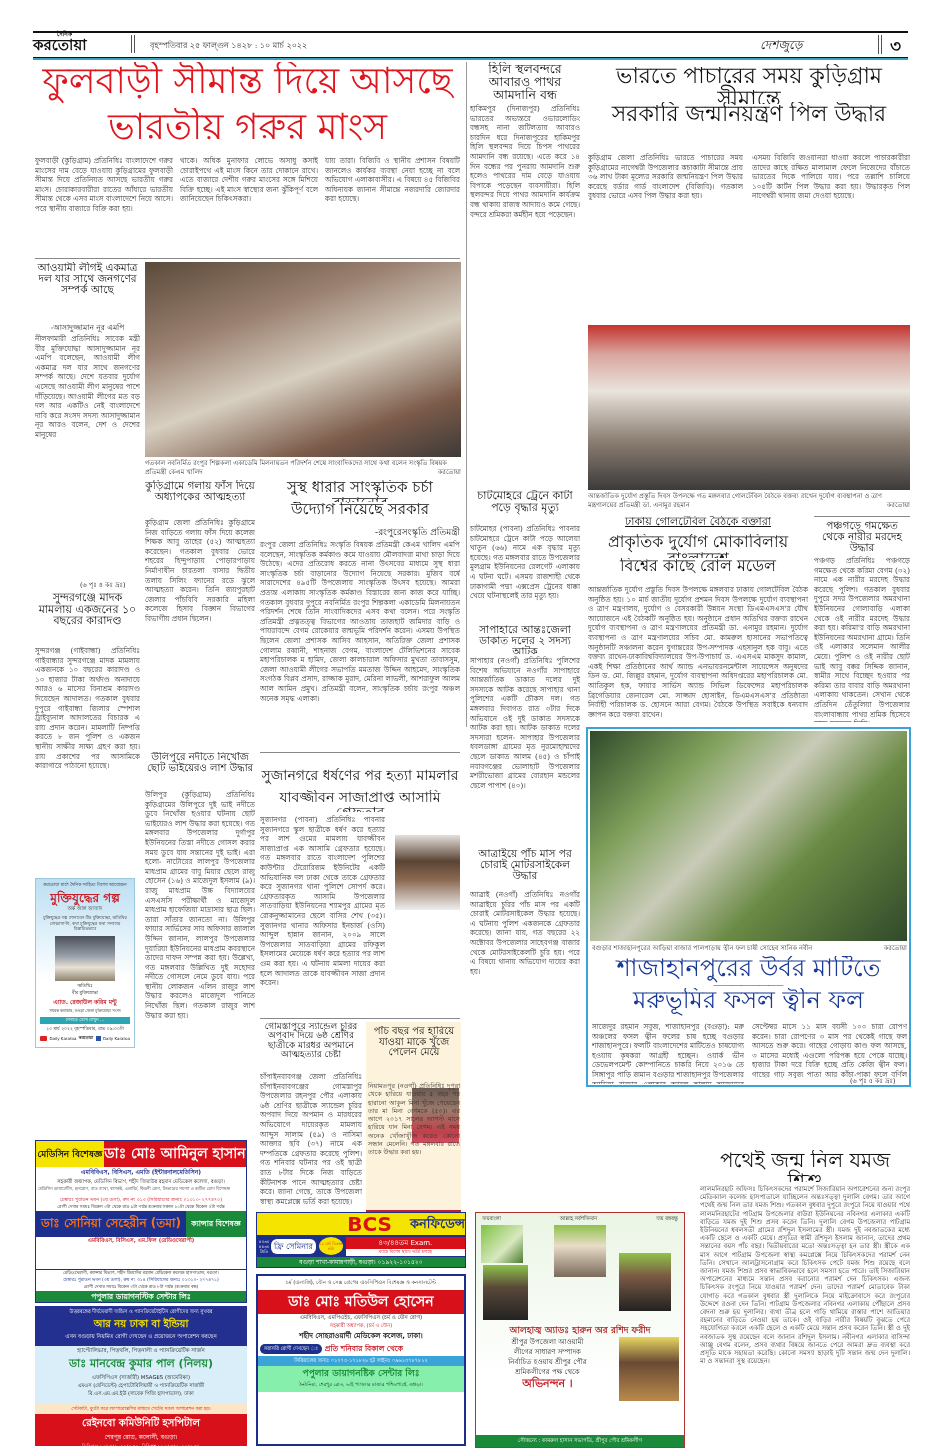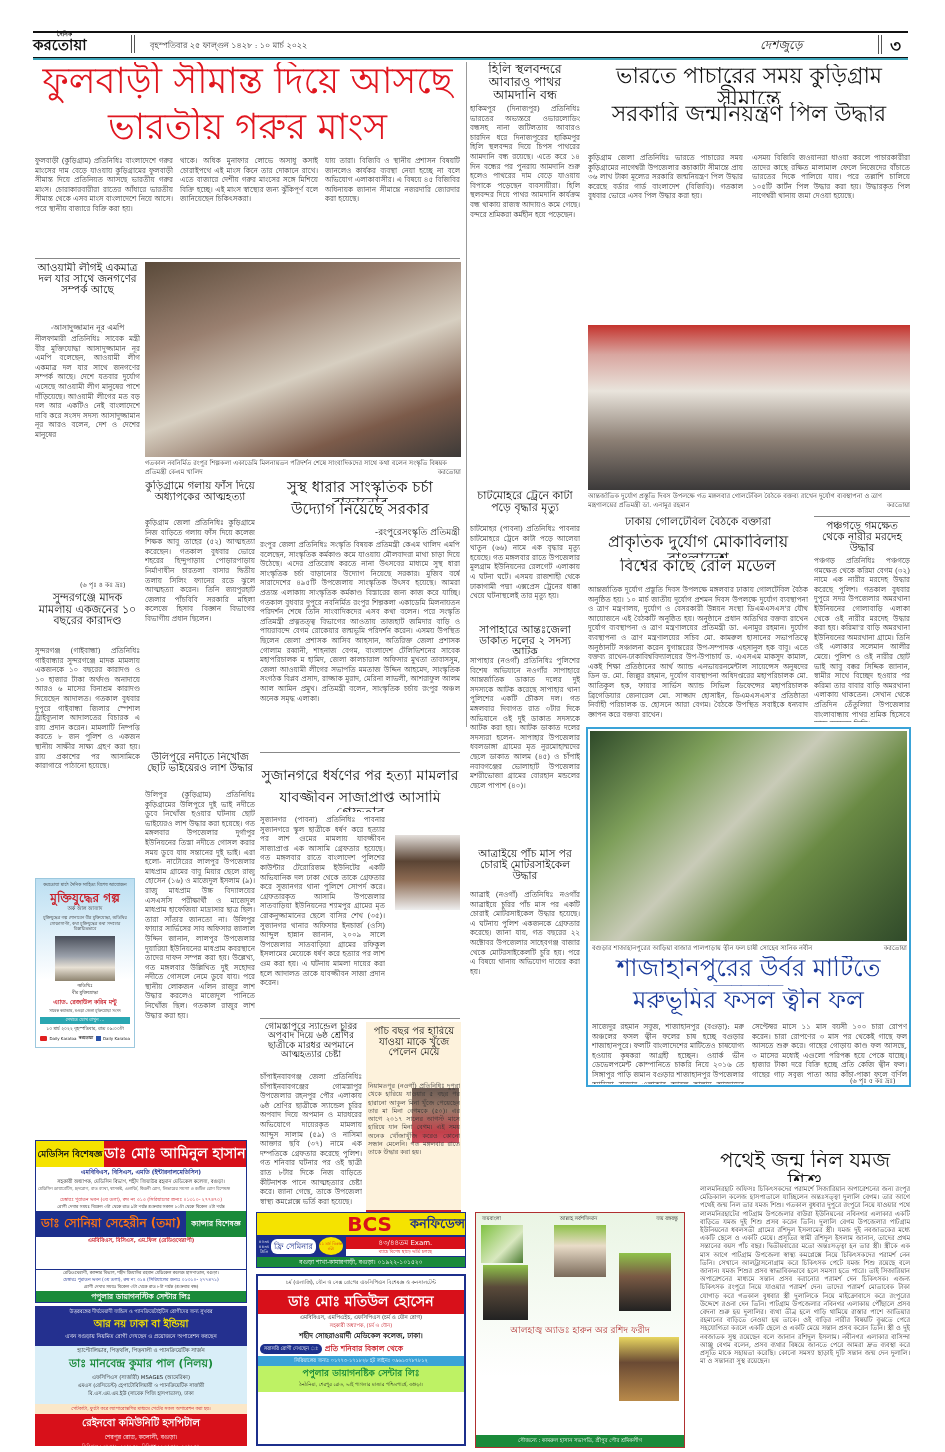--- a/index.html
+++ b/index.html
@@ -82,21 +82,21 @@
 
 <div class="abs hl" style="left:470px;top:848px;width:110px;height:40px;font-size:10.5px;">আত্রাইয়ে পাঁচ মাস পর চোরাই মোটরসাইকেল উদ্ধার</div>
 <div class="abs txt" style="left:470px;top:890px;width:110px;height:250px;">আত্রাই (নওগাঁ) প্রতিনিধিঃ নওগাঁর আত্রাইয়ে চুরির পাঁচ মাস পর একটি চোরাই মোটরসাইকেল উদ্ধার হয়েছে। এ ঘটনায় পুলিশ একজনকে গ্রেফতার করেছে। জানা যায়, গত বছরের ২২ অক্টোবর উপজেলার সাহেবগঞ্জ বাজার থেকে মোটরসাইকেলটি চুরি হয়। পরে এ বিষয়ে থানায় অভিযোগ দায়ের করা হয়।</div>
 
 <div class="abs img" style="left:588px;top:325px;width:322px;height:165px;background:linear-gradient(180deg,#c4332d 0%,#d9a6a0 18%,#e9e4dc 40%,#8c7f74 70%,#3c3a3a 100%);"></div>
 <div class="abs cap" style="left:588px;top:492px;width:322px;height:18px;">
   <span>আন্তর্জাতিক দুর্যোগ প্রস্তুতি দিবস উপলক্ষে গত মঙ্গলবার গোলটেবিল বৈঠকে বক্তব্য রাখেন দুর্যোগ ব্যবস্থাপনা ও ত্রাণ মন্ত্রণালয়ের প্রতিমন্ত্রী ডা. এনামুর রহমান</span>
   <span style="float:right">করতোয়া</span>
 </div>
 
-<div class="abs hl" style="left:588px;top:516px;width:220px;height:16px;font-size:11px;">ঢাকায় গোলটেবিল বৈঠকে বক্তারা</div>
+<div class="abs hl" style="left:588px;top:516px;width:220px;height:16px;font-size:11px;text-decoration:underline;">ঢাকায় গোলটেবিল বৈঠকে বক্তারা</div>
 <div class="abs hl" style="left:588px;top:534px;width:220px;height:24px;font-size:16px;">প্রাকৃতিক দুর্যোগ মোকাবিলায় বাংলাদেশ</div>
 <div class="abs hl" style="left:588px;top:558px;width:220px;height:24px;font-size:16px;">বিশ্বের কাছে রোল মডেল</div>
 <div class="abs txt" style="left:588px;top:585px;width:220px;height:136px;">আন্তর্জাতিক দুর্যোগ প্রস্তুতি দিবস উপলক্ষে মঙ্গলবার ঢাকায় গোলটেবিল বৈঠক অনুষ্ঠিত হয়। ১০ মার্চ জাতীয় দুর্যোগ প্রশমন দিবস উপলক্ষে দুর্যোগ ব্যবস্থাপনা ও ত্রাণ মন্ত্রণালয়, দুর্যোগ ও বেসরকারী উন্নয়ন সংস্থা ডিএমএসএস'র যৌথ আয়োজনে এই বৈঠকটি অনুষ্ঠিত হয়। অনুষ্ঠানে প্রধান অতিথির বক্তব্য রাখেন দুর্যোগ ব্যবস্থাপনা ও ত্রাণ মন্ত্রণালয়ের প্রতিমন্ত্রী ডা. এনামুর রহমান। দুর্যোগ ব্যবস্থাপনা ও ত্রাণ মন্ত্রণালয়ের সচিব মো. কামরুল হাসানের সভাপতিত্বে অনুষ্ঠানটি সঞ্চালনা করেন যুগান্তরের উপ-সম্পাদক এহসানুল হক বাবু। এতে বক্তব্য রাখেন-ঢাকাবিশ্ববিদ্যালয়ের উপ-উপাচার্য ড. এএসএম মাকসুদ কামাল, একই শিক্ষা প্রতিষ্ঠানের আর্থ অ্যান্ড এনভায়রনমেন্টাল সায়েন্সেস অনুষদের ডিন ড. মো. জিল্লুর রহমান, দুর্যোগ ব্যবস্থাপনা অধিদপ্তরের মহাপরিচালক মো. আতিকুল হক, ফায়ার সার্ভিস অ্যান্ড সিভিল ডিফেন্সের মহাপরিচালক ব্রিগেডিয়ার জেনারেল মো. সাজ্জাদ হোসাইন, ডিএমএসএস'র প্রতিষ্ঠাতা নির্বাহী পরিচালক ড. হোসনে আরা বেগম। বৈঠকে উপস্থিত সবাইকে ধন্যবাদ জ্ঞাপন করে বক্তব্য রাখেন।</div>
 
 <div class="abs" style="left:814px;top:516px;width:96px;height:1px;background:#888;"></div>
 <div class="abs hl" style="left:814px;top:520px;width:96px;height:34px;font-size:10.5px;">পঞ্চগড়ে গমক্ষেত থেকে নারীর মরদেহ উদ্ধার</div>
 <div class="abs txt" style="left:814px;top:556px;width:96px;height:166px;">পঞ্চগড় প্রতিনিধিঃ পঞ্চগড়ে গমক্ষেত থেকে করিমা বেগম (৩২) নামে এক নারীর মরদেহ উদ্ধার করেছে পুলিশ। গতকাল বুধবার দুপুরে সদর উপজেলার অমরখানা ইউনিয়নের গোলাবাড়ি এলাকা থেকে ওই নারীর মরদেহ উদ্ধার করা হয়। করিমা'র বাড়ি অমরখানা ইউনিয়নের অমরখানা গ্রামে। তিনি ওই এলাকার সলেমান আলীর মেয়ে। পুলিশ ও ওই নারীর ছোট ভাই আবু বক্কর সিদ্দিক জানান, স্বামীর সাথে বিচ্ছেদ হওয়ার পর করিমা তার বাবার বাড়ি অমরখানা এলাকায় থাকতেন। সেখান থেকে প্রতিদিন তেঁতুলিয়া উপজেলার বাংলাবান্ধায় পাথর শ্রমিক হিসেবে কাজ করতেন তিনি।</div>
 
 <div class="abs hl" style="left:35px;top:592px;width:105px;height:52px;font-size:11px;">সুন্দরগঞ্জে মাদক মামলায় একজনের ১০ বছরের কারাদণ্ড</div>
 <div class="abs txt" style="left:35px;top:646px;width:105px;height:228px;">সুন্দরগঞ্জ (গাইবান্ধা) প্রতিনিধিঃ গাইবান্ধার সুন্দরগঞ্জে মাদক মামলায় একজনকে ১০ বছরের কারাদণ্ড ও ১০ হাজার টাকা অর্থদণ্ড অনাদায়ে আরও ৬ মাসের বিনাশ্রম কারাদণ্ড দিয়েছেন আদালত। গতকাল বুধবার দুপুরে গাইবান্ধা জিলার স্পেশাল ট্রাইব্যুনাল আদালতের বিচারক এ রায় প্রদান করেন। মামলাটি নিষ্পত্তি করতে ৮ জন পুলিশ ও একজন স্থানীয় সাক্ষীর সাক্ষ্য গ্রহণ করা হয়। রায় প্রকাশের পর আসামিকে কারাগারে পাঠানো হয়েছে।</div>
@@ -218,32 +218,39 @@
   <div class="ad-row" style="font-size:5.2px;color:#222;height:14px;">চর্ম (এলার্জি), যৌন ও সেক্স রোগের এফসিপিএস বিশেষজ্ঞ ও কনসালটেন্ট</div>
   <div class="ad-row" style="background:#d8101a;color:#fff;font-size:14px;font-weight:bold;height:24px;">ডাঃ মোঃ মতিউল হোসেন</div>
   <div class="ad-row" style="font-size:5.5px;color:#222;">এমবিবিএস, এমপিএইচ, এফসিপিএস (চর্ম ও যৌন রোগ)</div>
   <div class="ad-row" style="font-size:5px;color:#c8202a;">সহকারী অধ্যাপক, (চর্ম ও যৌন)</div>
   <div class="ad-row" style="font-size:7px;color:#111;font-weight:bold;">শহীদ সোহরাওয়ার্দী মেডিকেল কলেজ, ঢাকা।</div>
   <div style="display:flex;align-items:center;height:14px;padding:0 2px;">
     <span style="font-size:5px;color:#fff;background:#1c2f8c;border-radius:7px;padding:1px 4px;">সরাসরি রোগী দেখছেন ঃ</span>
     <span style="font-size:7.5px;color:#c8202a;font-weight:bold;margin-left:3px;">প্রতি শনিবার বিকাল থেকে</span>
   </div>
   <div class="ad-row" style="font-size:5px;color:#fff;background:#3aa3d8;height:10px;">সিরিয়ালের জন্যঃ ০১৭৭৩-১৭১৮২৮ হট লাইনঃ ০৯৬১৩৭৮৭৮১২</div>
-  <div style="background:#bef264;height:26px;">
+  <div style="background:#86efac;height:26px;">
     <div class="ad-row" style="font-size:9px;color:#1a8a3a;font-weight:bold;">পপুলার ডায়াগনষ্টিক সেন্টার লিঃ</div>
     <div class="ad-row" style="font-size:4.8px;color:#222;">ঠনঠনিয়া, শেরপুর রোড, ভাই পাগলার মাজার পশ্চিমপার্শ্বে, বগুড়া।</div>
   </div>
 </div>
 
 <div class="abs ad" style="left:475px;top:1212px;width:210px;height:236px;border:1px solid #b03030;background:linear-gradient(180deg,#eaf5e4,#ffffff 70%);">
   <div style="display:flex;justify-content:space-between;font-size:5px;padding:2px 6px;color:#222;">
     <span>জয়বাংলা</span>
     <span>আল্লাহ সর্বশক্তিমান</span>
     <span>জয় বঙ্গবন্ধু</span>
   </div>
   <div style="position:absolute;left:5px;top:12px;width:42px;height:38px;background:linear-gradient(135deg,#7fc241,#d9e8c0 60%,#4a7b30);"></div>
   <div style="position:absolute;left:78px;top:12px;width:52px;height:52px;background:linear-gradient(180deg,#8fc24a,#e9dcc8 40%,#7a6a5a);"></div>
   <div style="position:absolute;left:7px;top:52px;width:45px;height:55px;background:linear-gradient(180deg,#8fc24a,#5a4a3a 40%,#222);"></div>
   <div style="position:absolute;left:143px;top:40px;width:52px;height:58px;background:linear-gradient(180deg,#8fc24a,#7a5a44 40%,#222);"></div>
-  <div style="position:absolute;left:0;top:110px;width:208px;font-size:9px;color:#b03030;font-weight:normal;text-align:center;">আলহাজ্ব অ্যাডঃ হারুন অর রশিদ ফরীদ</div>
+  <div style="position:absolute;left:0;top:110px;width:208px;font-size:9px;color:#b03030;font-weight:bold;text-align:center;">আলহাজ্ব অ্যাডঃ হারুন অর রশিদ ফরীদ</div>
+  <div style="position:absolute;left:4px;top:124px;width:135px;font-size:7px;color:#222;text-align:center;line-height:10px;font-family:'DejaVu Serif',serif;">
+    <div>শ্রীপুর উপজেলা আওয়ামী</div>
+    <div>লীগের সাধারণ সম্পাদক</div>
+    <div>নির্বাচিত হওয়ায় শ্রীপুর পৌর</div>
+    <div>শ্রমিকলীগের পক্ষ থেকে</div>
+    <div style="font-size:11px;color:#c8202a;font-weight:bold;margin-top:2px;">অভিনন্দন ।</div>
+  </div>
   <div style="position:absolute;left:143px;top:124px;width:60px;height:64px;background:linear-gradient(180deg,#e8d660,#6a4a34 40%,#b98a4a);"></div>
   <div class="ad-row" style="position:absolute;left:0;bottom:0;width:208px;height:12px;background:#1a8a3a;color:#fff;font-size:5.3px;">সৌজন্যে : কামরুল হাসান সভাপতি, শ্রীপুর পৌর শ্রমিকলীগ</div>
 </div>
 
 </body></html>

